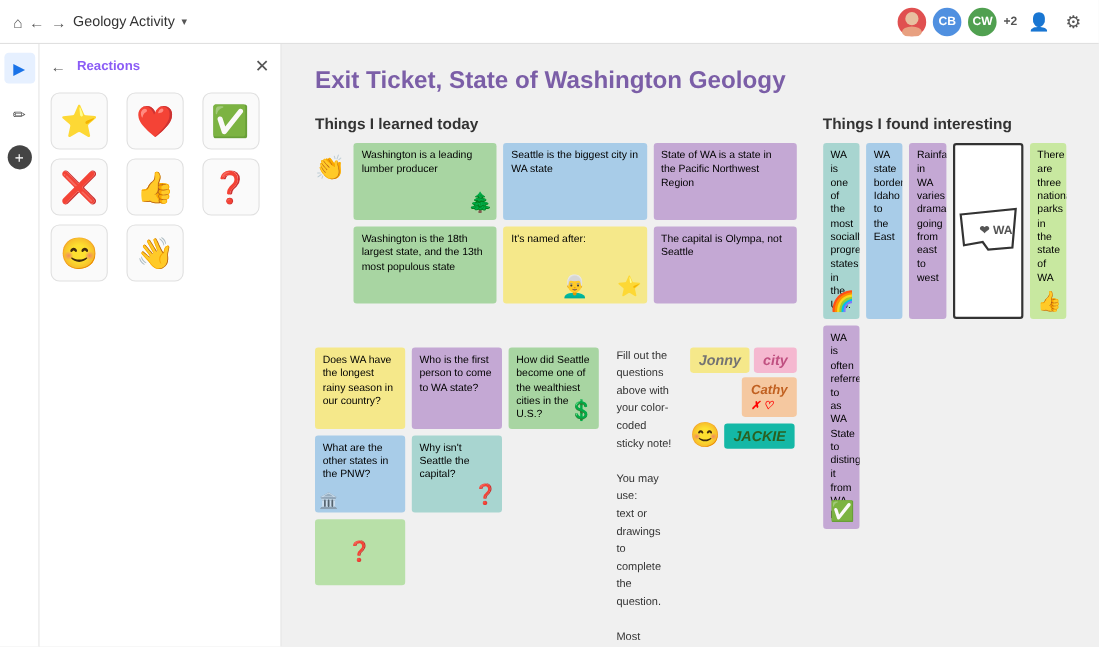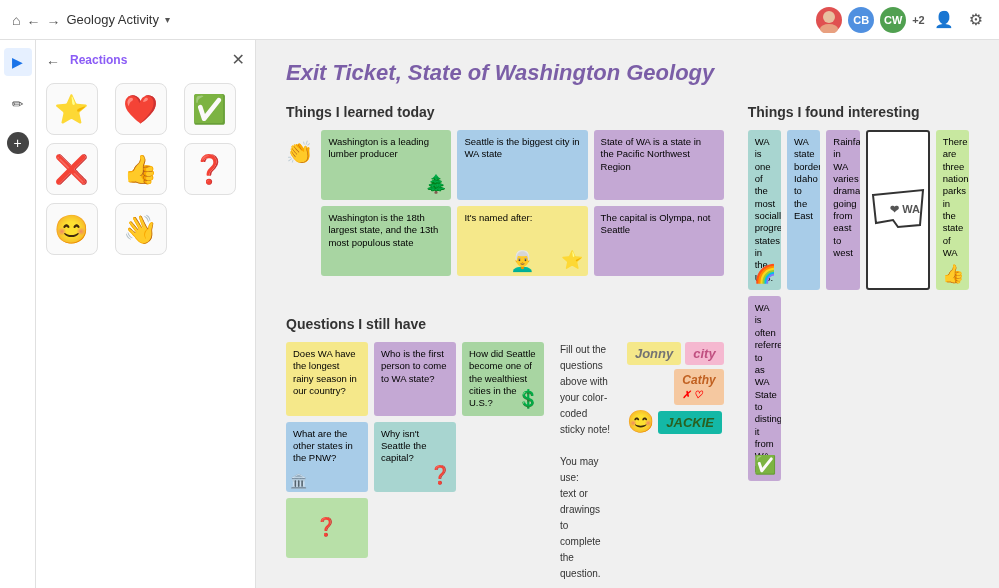--- a/index.html
+++ b/index.html
@@ -110,21 +110,20 @@
       padding: 20px 30px;
       position: relative;
     }
 
     
     .page-title {
       font-size: 22px;
       font-weight: bold;
       color: #7b5ea7;
       margin-bottom: 18px;
-      font-style: italic;
     }
 
     
     .content-columns {
       display: flex;
       gap: 24px;
     }
     .content-left { flex: 1.1; }
     .content-right { flex: 1; }
 
@@ -298,21 +297,20 @@
               <span class="sticky-emoji">⭐</span>
               <div style="position:absolute;bottom:2px;left:50%;transform:translateX(-50%);font-size:20px;">👨‍🦳</div>
             </div>
             <div class="sticky purple">
               <span>The capital is Olympa, not Seattle</span>
             </div>
           </div>
         </div>
 
         <div class="questions-section">
-          <div class="section-header">Questions I still have</div>
           <div class="questions-layout">
             <div class="questions-stickies">
               <div style="display:grid;grid-template-columns:repeat(3,82px);gap:6px;margin-bottom:6px;">
                 <div class="sticky yellow">
                   <span>Does WA have the longest rainy season in our country?</span>
                 </div>
                 <div class="sticky purple">
                   <span>Who is the first person to come to WA state?</span>
                 </div>
                 <div class="sticky green">

